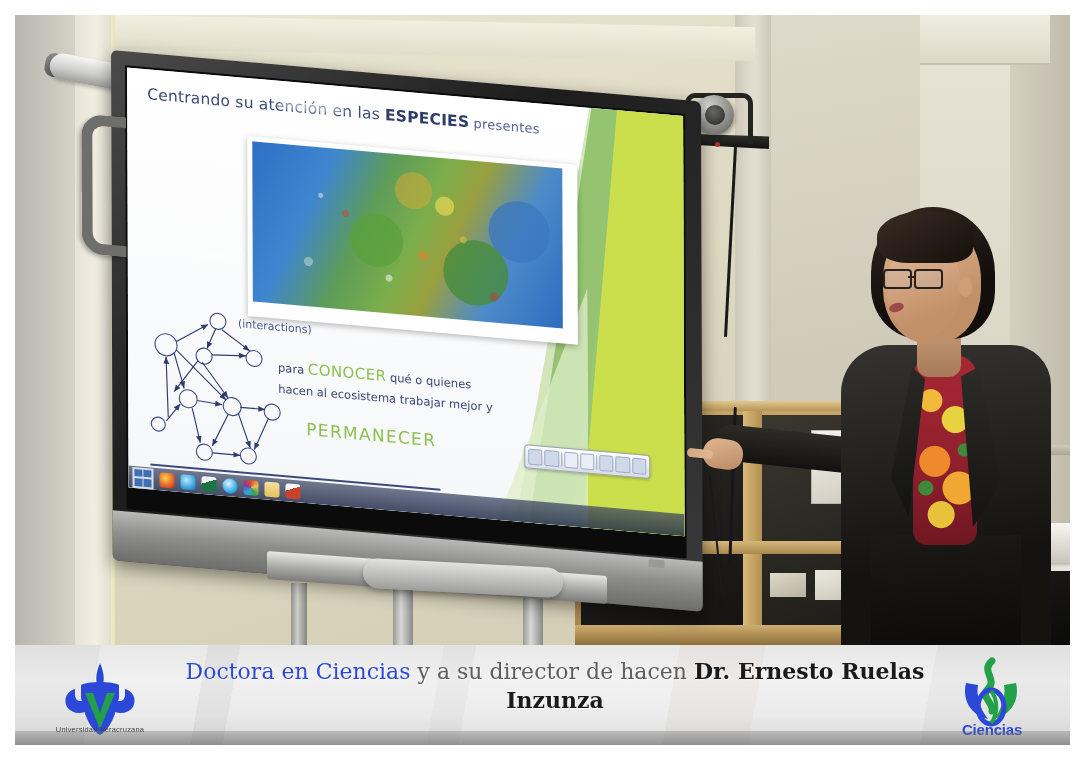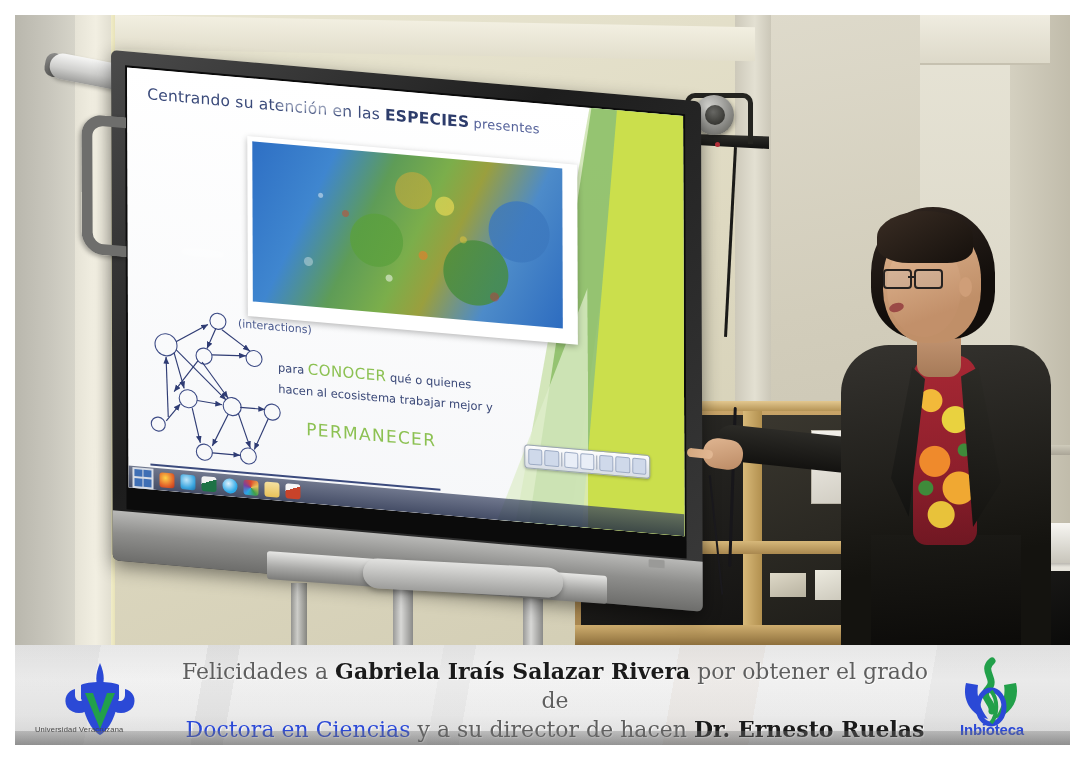--- a/index.html
+++ b/index.html
@@ -279,21 +279,21 @@
       #d6d6d6 70% 86%,#8f8f8f 86% 100%);}
   .cap-shadow{position:absolute;left:0;right:0;bottom:0;height:14px;
     background:linear-gradient(180deg,rgba(120,120,120,.35),rgba(90,90,90,.55));}
   .cap-text{position:absolute;left:150px;top:12px;width:780px;text-align:center;
     font-family:"DejaVu Serif",serif;line-height:1.32;}
   .cap-l{font-size:22px;color:#5e5e5e;text-shadow:1px 1px 1px rgba(255,255,255,.8);}
   .cap-l .nm{color:#1a1a1a;font-weight:bold;}
   .cap-l .dg{color:#2b49d6;}
 
   .logo-uv{position:absolute;left:26px;top:14px;width:118px;height:78px;}
-  .uv-cap{position:absolute;left:20px;top:80px;width:130px;
+  .uv-cap{position:absolute;left:20px;top:80px;width:130px;text-align:center;
     font-size:7.5px;color:#444;font-family:"Liberation Sans",sans-serif;letter-spacing:.2px;}
   .logo-inb{position:absolute;right:24px;top:12px;width:110px;height:80px;}
   .inb-cap{position:absolute;right:18px;top:76px;width:120px;text-align:center;
     font-size:15px;color:#2b49d6;font-family:"Liberation Sans",sans-serif;
     font-weight:bold;letter-spacing:-.2px;}
 </style>
 </head>
 <body>
 
 <div id="stage">
@@ -485,31 +485,28 @@
         <path d="M84 30 C92 32 96 40 92 48 C86 56 74 56 68 48 L74 40 C78 44 84 42 84 36 Z"></path>
         <path d="M40 26 C46 22 72 22 78 26 L78 40 L40 40 Z"></path>
         <path d="M40 38 C44 62 52 72 59 76 C66 72 74 62 78 38 Z"></path>
       </g>
       <path d="M44 34 L59 70 L74 34 L66 34 L59 54 L52 34 Z" fill="#22a04a"></path>
     </svg>
     <div class="uv-cap">Universidad Veracruzana</div>
 
     <div class="cap-text">
       <div class="cap-l">
-        <span>Felicidades a </span><span class="nm">Gabriela Iraís Salazar Rivera</span><span> por obtener el grado de</span>
-      </div>
-      <div class="cap-l">
         <span class="dg">Doctora en Ciencias</span><span> y a su director de hacen </span><span class="nm">Dr. Ernesto Ruelas Inzunza</span>
       </div>
     </div>
 
     <svg class="logo-inb" viewBox="0 0 110 80">
       <path d="M56 4 C44 14 62 22 52 32 C44 40 58 46 56 54" fill="none" stroke="#22a04a" stroke-width="7" stroke-linecap="round"></path>
       <path d="M30 26 C26 42 34 58 52 62 C44 52 40 38 42 28 Z" fill="#2b49d6"></path>
       <path d="M80 26 C84 42 76 58 58 62 C66 52 70 38 68 28 Z" fill="#22a04a"></path>
       <ellipse cx="55" cy="50" rx="13" ry="17" fill="none" stroke="#2b49d6" stroke-width="5"></ellipse>
       <path d="M55 34 C62 42 62 58 55 66" fill="none" stroke="#22a04a" stroke-width="4"></path>
     </svg>
-    <div class="inb-cap">Inbioteca</div>
+    <div class="inb-cap">Ciencias</div>
 
     <div class="cap-shadow"></div>
   </div>
 </div>
 
 </body></html>

